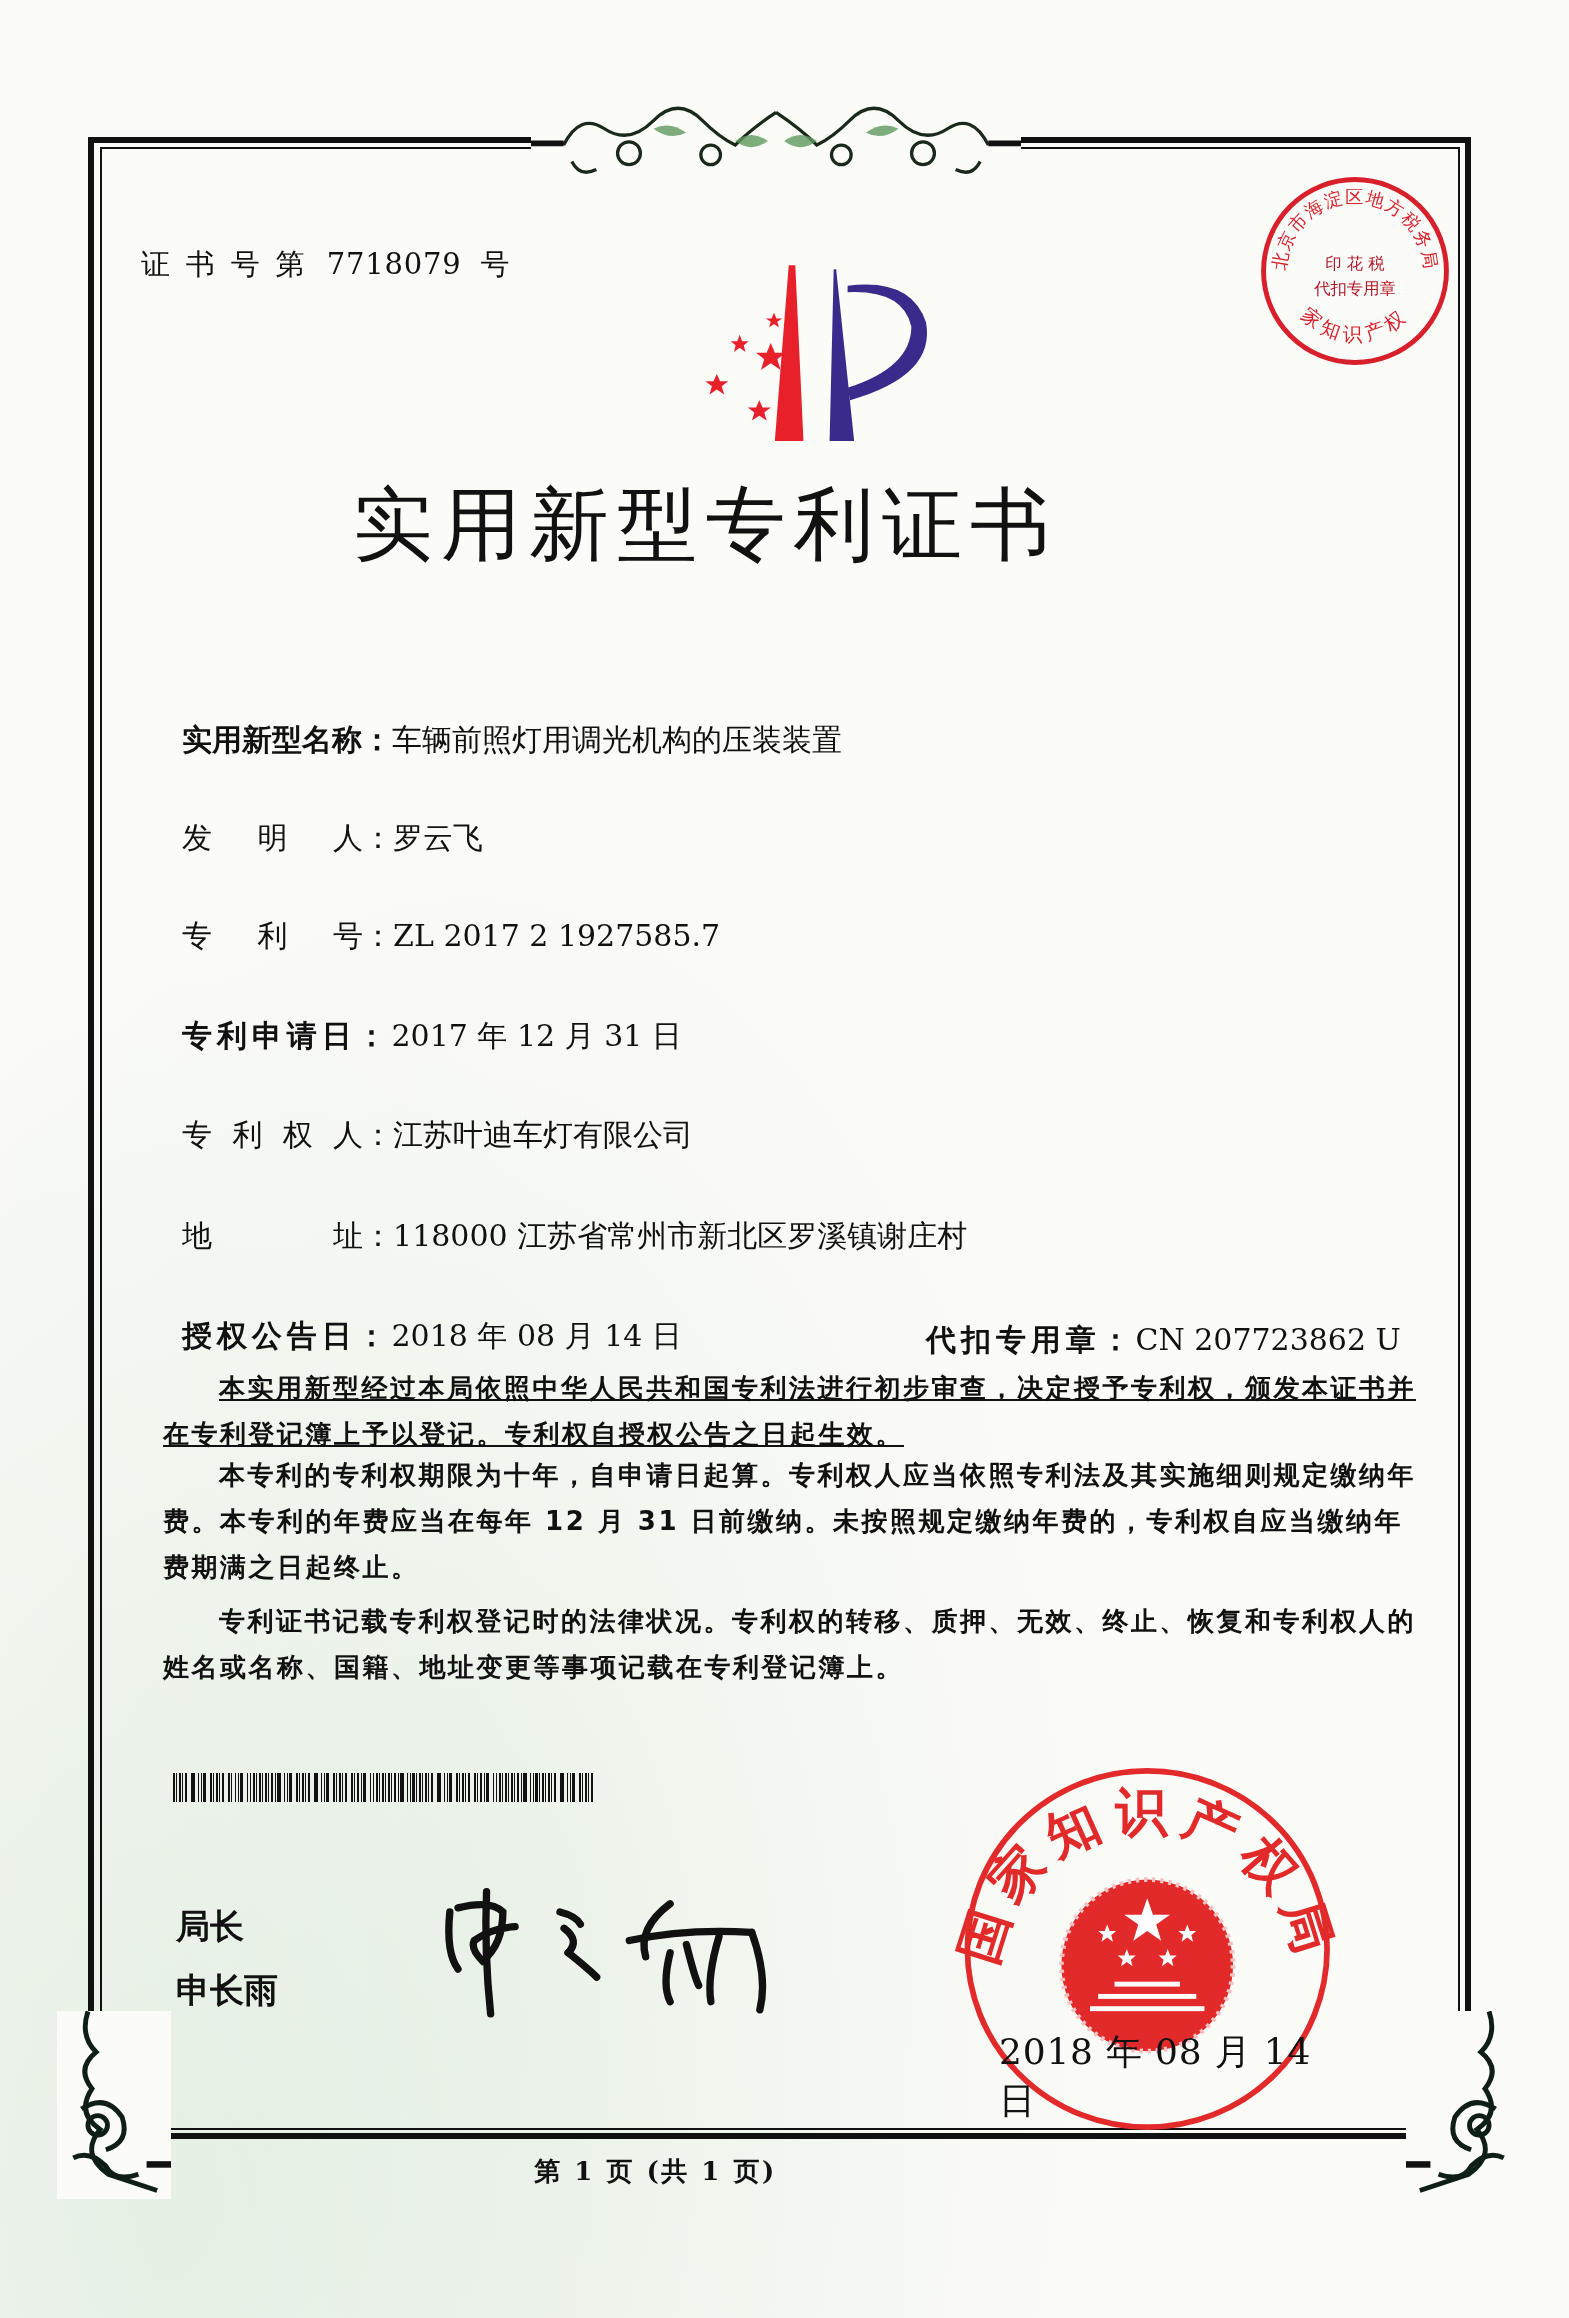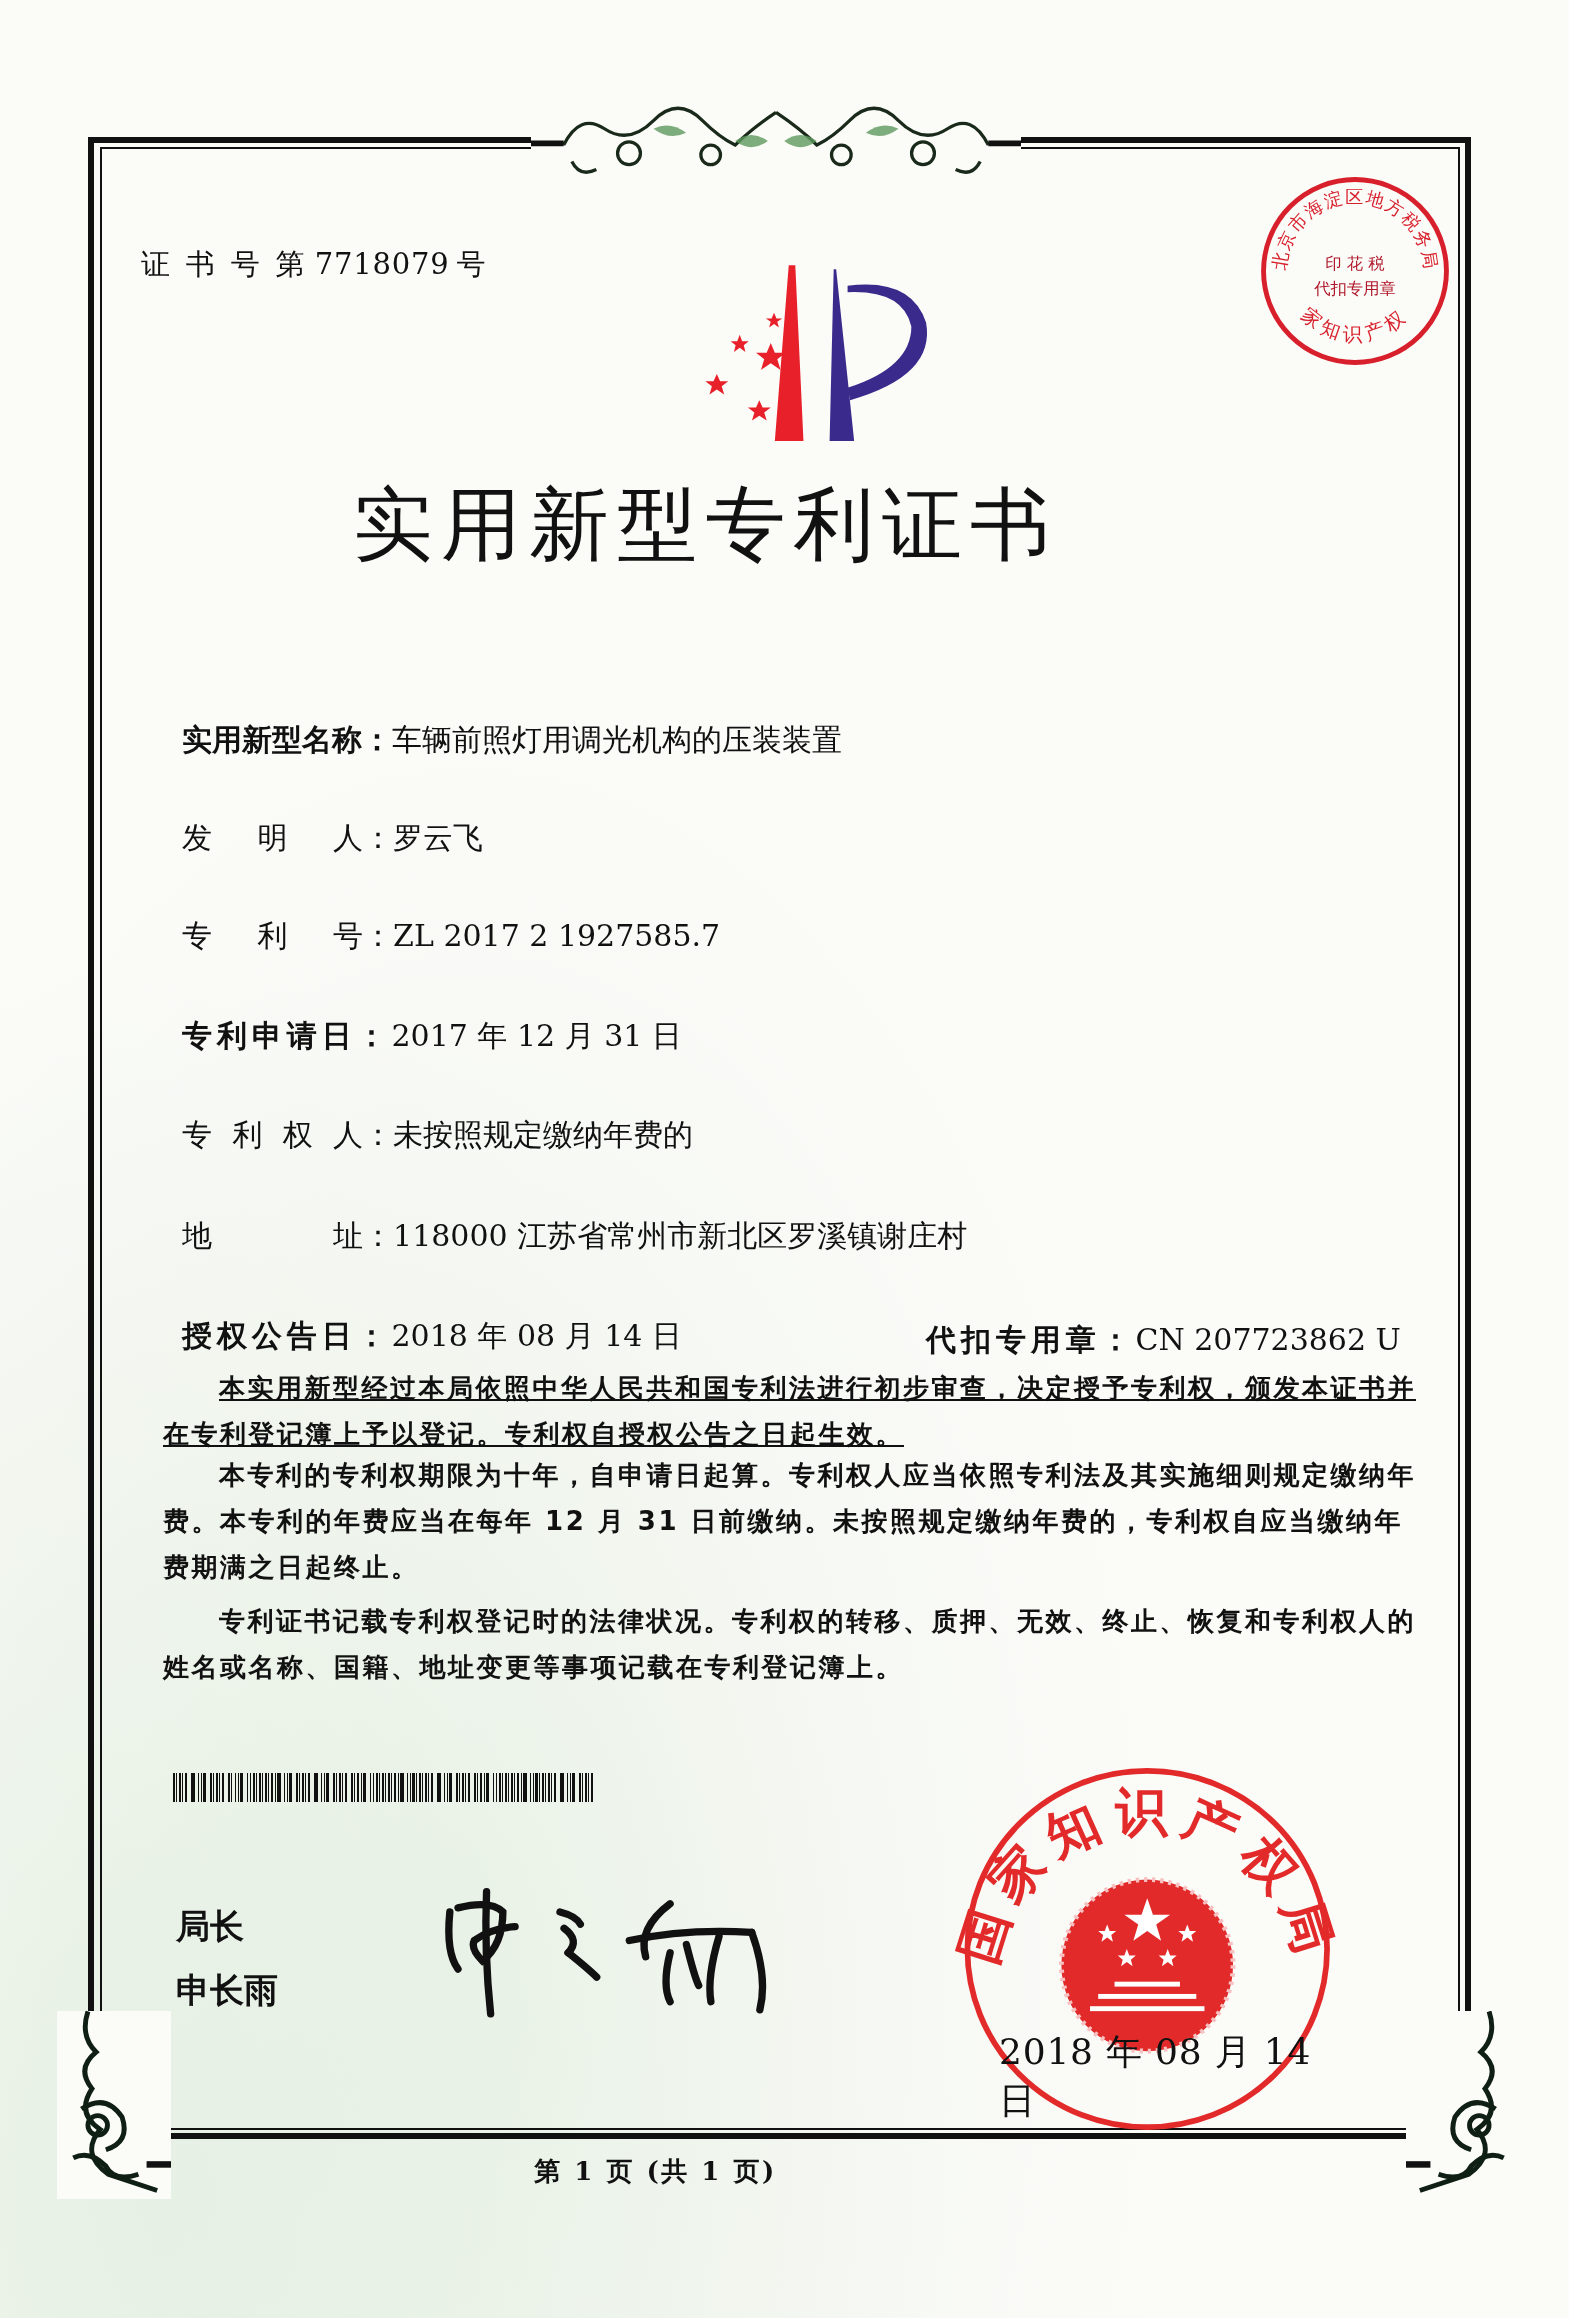--- a/index.html
+++ b/index.html
@@ -30,21 +30,21 @@
     background: #fbfbf8;
   }
   .corner { position: absolute; width: 114px; height: 188px; background: #fbfbf8; }
   .corner.bl { left: 57px; top: 2011px; }
   .corner.br { left: 1406px; top: 2011px; }
 
   .cert-no {
     position: absolute; left: 141px; top: 245px;
     font-size: 29px; letter-spacing: 3.3px;
   }
-  .cert-no .num { letter-spacing: 0.8px; margin: 0 7px; }
+  .cert-no .num { letter-spacing: 0.8px; margin: 0 19px; }
 
   .logo { position: absolute; left: 666px; top: 253px; width: 270px; height: 188px; }
 
   .tax-stamp {
     position: absolute; left: 1257px; top: 173px; width: 196px; height: 196px;
   }
 
   .title {
     position: absolute; left: 0; width: 1411px; top: 472px; text-align: center;
     font-size: 80px; letter-spacing: 8.2px; font-weight: 400;
@@ -216,21 +216,21 @@
   </span><span>：</span><span class="value">ZL 2017 2 1927585.7</span>
 </div>
 
 <div class="field f4">
   <span class="label" style="letter-spacing:4.9px">专利申请日：</span><span class="value">2017 年 12 月 31 日</span>
 </div>
 
 <div class="field f5">
   <span class="lbl-wide spread" style="width:181px">
     <span>专</span><span>利</span><span>权</span><span>人</span>
-  </span><span>：</span><span class="value">未按照规定缴纳年费的</span>
+  </span><span>：</span><span class="value">江苏叶迪车灯有限公司</span>
 </div>
 
 <div class="field f6">
   <span class="lbl-wide spread" style="width:181px">
     <span>地</span><span>址</span>
   </span><span>：</span><span class="value">118000 江苏省常州市新北区罗溪镇谢庄村</span>
 </div>
 
 <div class="field f7">
   <span class="label" style="letter-spacing:4.9px">授权公告日：</span><span class="value">2018 年 08 月 14 日</span>

